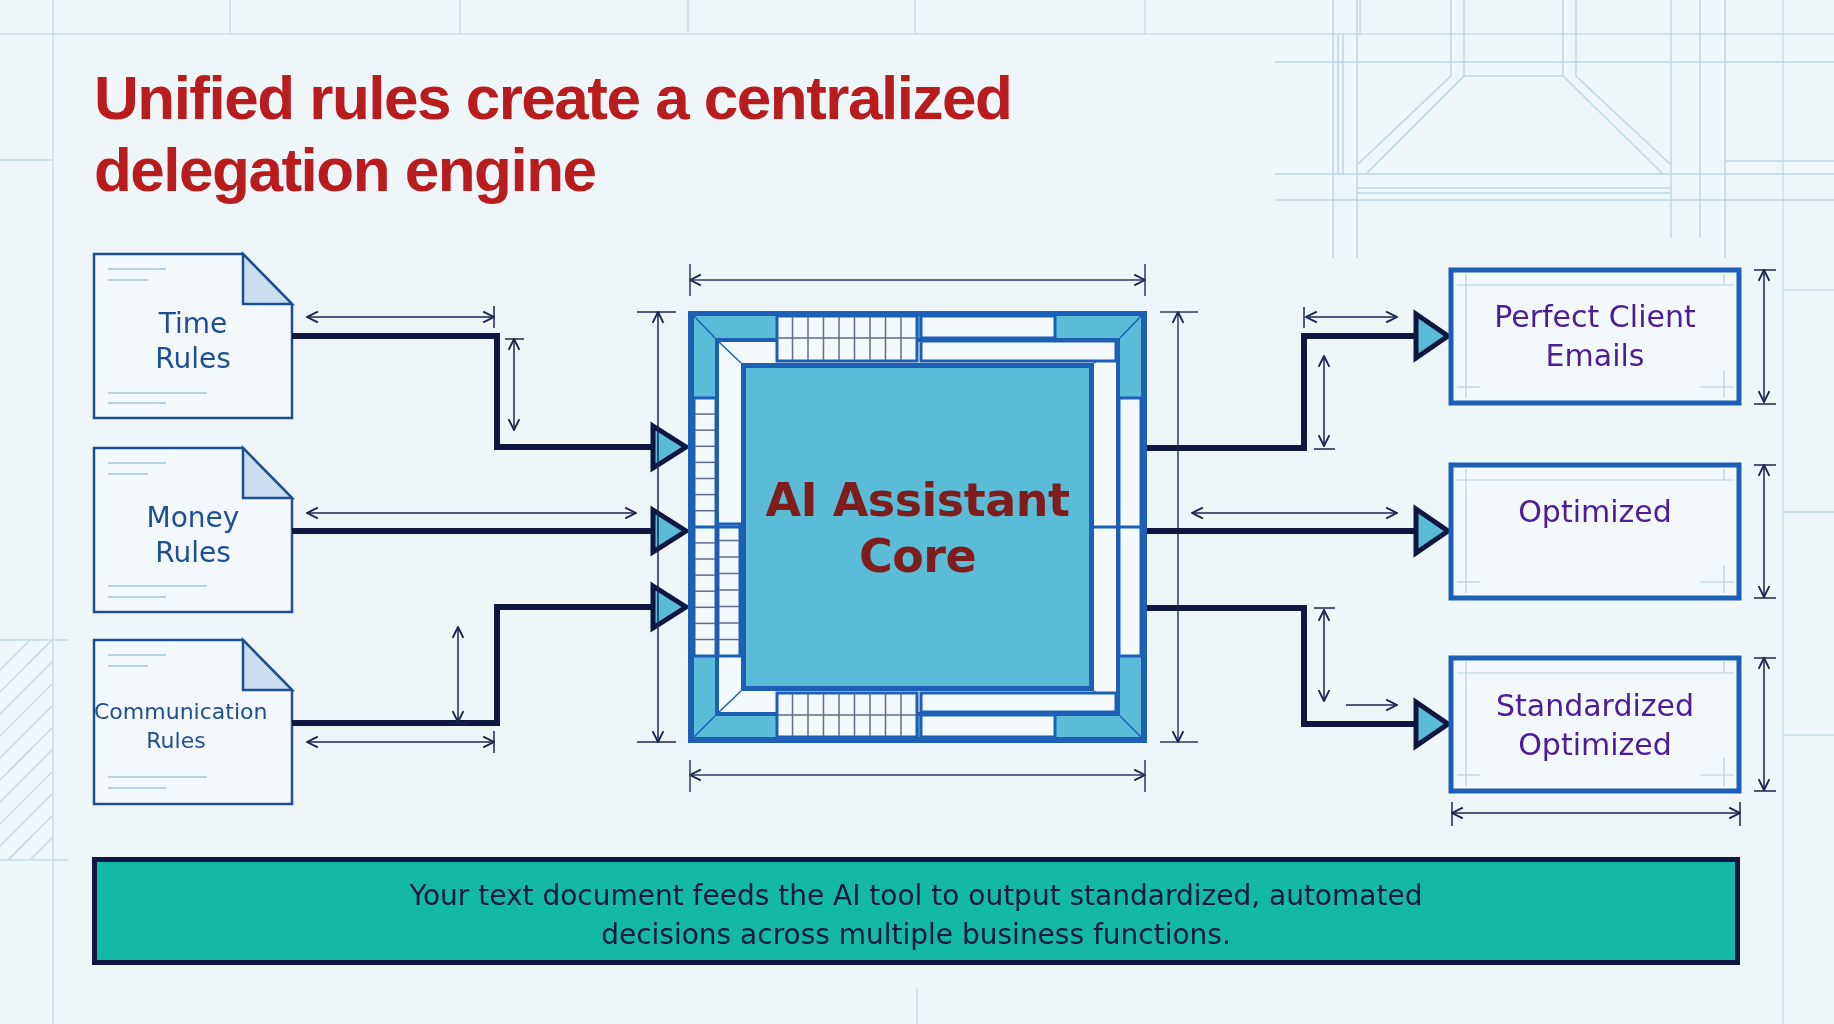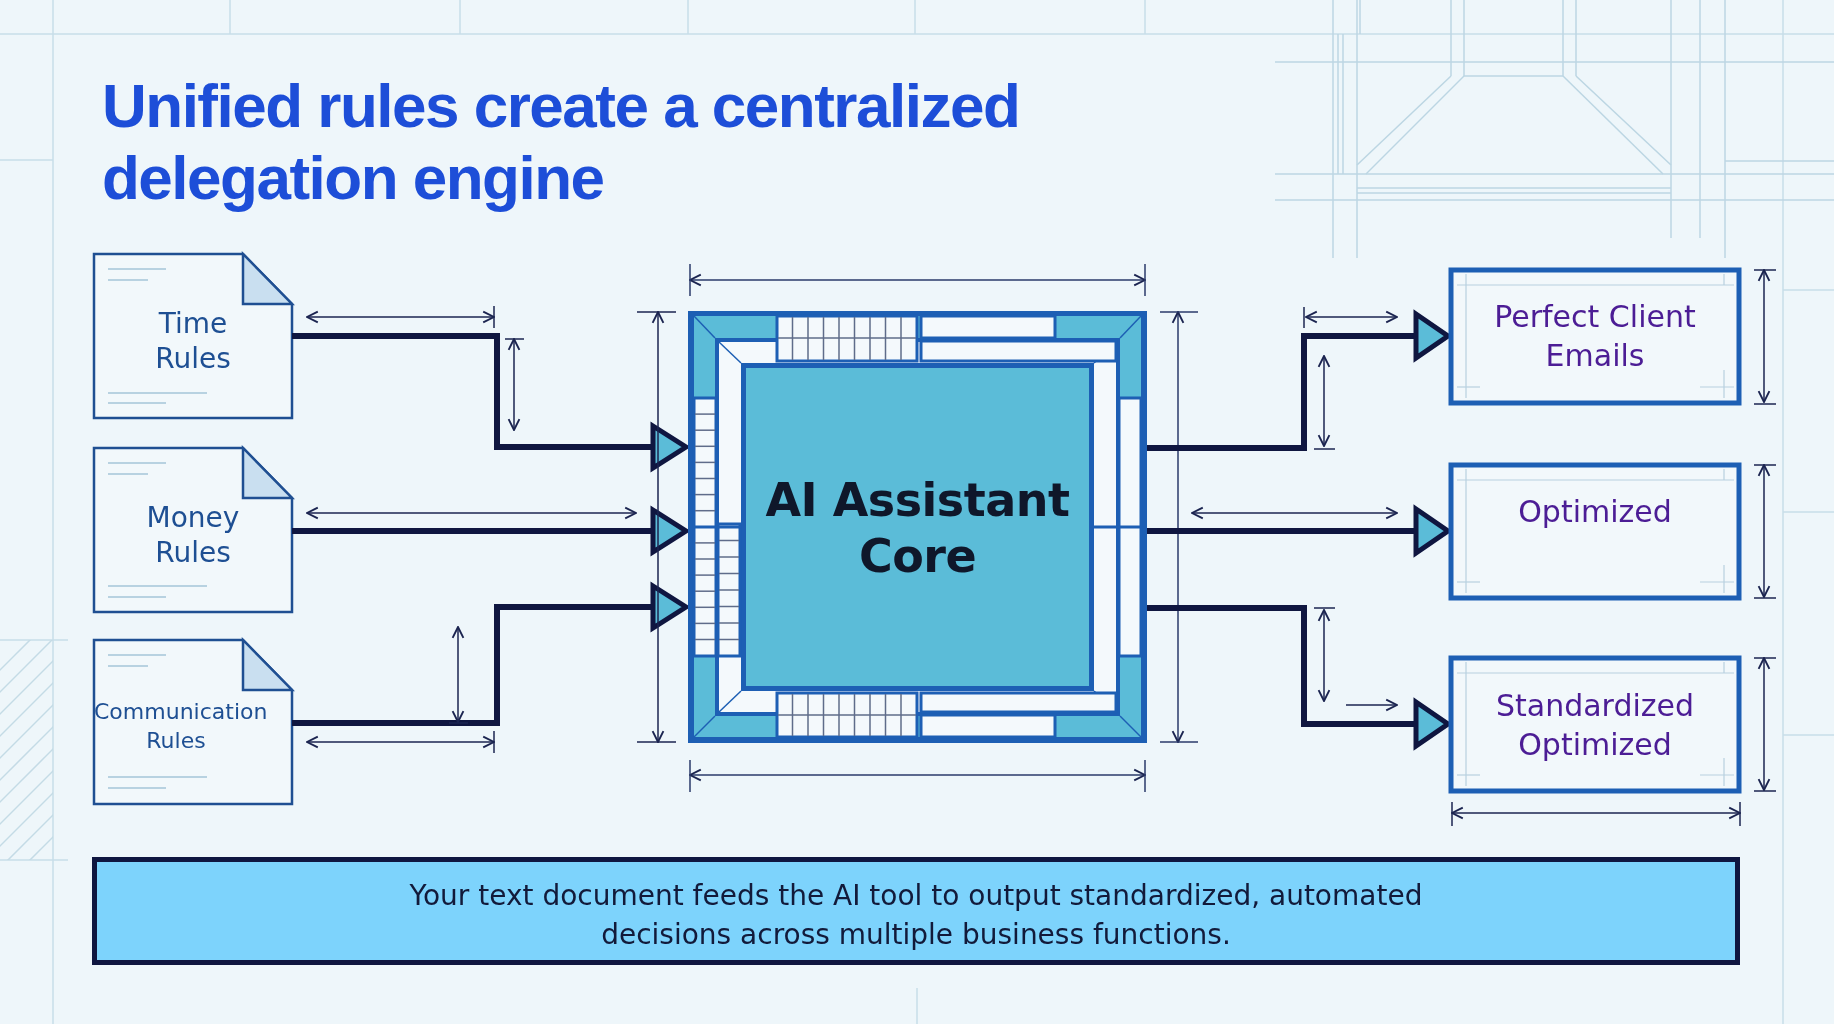--- a/index.html
+++ b/index.html
@@ -3,44 +3,44 @@
 <meta charset="utf-8">
 <style>
   html, body { margin:0; padding:0; }
   body {
     width:1834px; height:1024px; overflow:hidden; position:relative;
     background:#eef6fa;
     font-family:"Liberation Sans", sans-serif;
   }
   #bg, #diagram { position:absolute; left:0; top:0; width:1834px; height:1024px; }
   .title {
-    position:absolute; left:90px; top:58px; margin:12px;
+    position:absolute; left:90px; top:58px; margin:4px;
     font-family:"Liberation Sans", sans-serif;
     font-weight:700; font-size:62px; line-height:72px; letter-spacing:-1.5px;
-    color:#1d4ed8; width:1100px;
+    color:#b91c1c; width:1100px;
   }
   .title span { display:block; }
   .doc-label {
     position:absolute; text-align:center; color:#1e4f93;
     font-family:"DejaVu Sans", sans-serif; font-size:28px; line-height:35px;
   }
   .doc-label.small { font-size:22px; line-height:29px; }
   .doc-label span, .out-label span, .core-label span, .caption span { display:block; }
   .out-label {
     position:absolute; text-align:center; color:#4c1d95;
     font-family:"DejaVu Sans", sans-serif; font-size:30px; line-height:39px;
   }
   .core-label {
     position:absolute; left:745px; top:472px; width:345px; text-align:center;
-    color:#0f172a; font-family:"DejaVu Sans", sans-serif; font-weight:700;
+    color:#7f1d1d; font-family:"DejaVu Sans", sans-serif; font-weight:700;
     font-size:46px; line-height:56px; letter-spacing:-0.5px;
   }
   .caption-box {
     position:absolute; left:92px; top:857px; width:1648px; height:108px;
-    border:5px solid #0f1640; box-sizing:border-box; background:#7dd3fc;
+    border:5px solid #0f1640; box-sizing:border-box; background:#14b8a6;
   }
   .caption {
     position:absolute; left:0; right:0; top:14px; text-align:center;
     color:#121a3a; font-family:"DejaVu Sans", sans-serif; font-size:28px; line-height:39px;
   }
 </style>
 </head>
 <body>
 
 <svg id="bg" xmlns="http://www.w3.org/2000/svg" viewBox="0 0 1834 1024">

